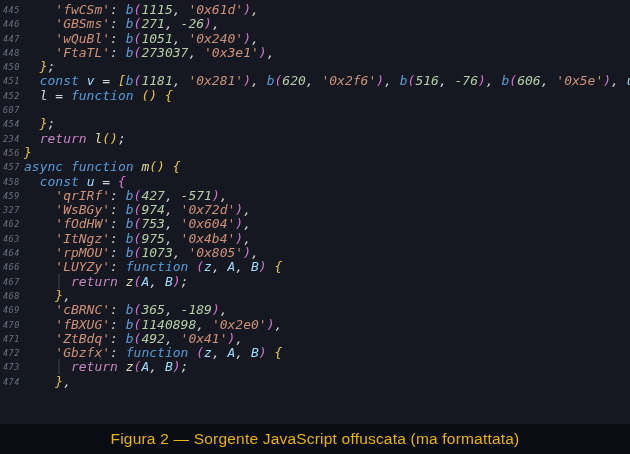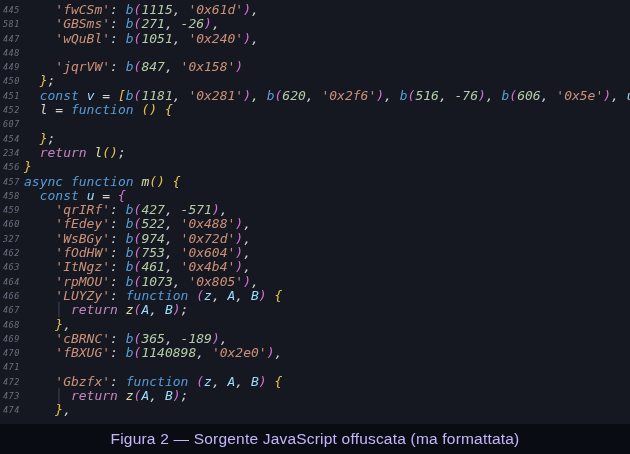--- a/index.html
+++ b/index.html
@@ -50,55 +50,53 @@
   .tk-i{color:#3e4451}   
   .caption-bar{
     position:absolute;left:0;right:0;bottom:0;
     height:30px;
     background:#0a0c13;
     display:flex;align-items:center;justify-content:center;
   }
   .caption-text{
     font-family:"Liberation Sans","DejaVu Sans",sans-serif;
     font-size:15.5px;
-    color:#c4b5fd;
+    color:#eab308;
     letter-spacing:0.2px;
   }
 </style>
 </head>
 <body>
 
 <div class="screen">
   <div class="code-area" id="code-area">
       <div class="line"><span class="ln">445</span><span class="code"><span class="tk-d">    </span><span class="tk-s">'fwCSm'</span><span class="tk-d">: </span><span class="tk-b">b</span><span class="tk-m">(</span><span class="tk-n">1115</span><span class="tk-d">, </span><span class="tk-s">'0x61d'</span><span class="tk-m">)</span><span class="tk-d">,</span></span></div>
-      <div class="line"><span class="ln">581</span><span class="code"><span class="tk-d">    </span><span class="tk-s">'GBSms'</span><span class="tk-d">: </span><span class="tk-b">b</span><span class="tk-m">(</span><span class="tk-n">271</span><span class="tk-d">, </span><span class="tk-n">-26</span><span class="tk-m">)</span><span class="tk-d">,</span></span></div>
+      <div class="line"><span class="ln">446</span><span class="code"><span class="tk-d">    </span><span class="tk-s">'GBSms'</span><span class="tk-d">: </span><span class="tk-b">b</span><span class="tk-m">(</span><span class="tk-n">271</span><span class="tk-d">, </span><span class="tk-n">-26</span><span class="tk-m">)</span><span class="tk-d">,</span></span></div>
       <div class="line"><span class="ln">447</span><span class="code"><span class="tk-d">    </span><span class="tk-s">'wQuBl'</span><span class="tk-d">: </span><span class="tk-b">b</span><span class="tk-m">(</span><span class="tk-n">1051</span><span class="tk-d">, </span><span class="tk-s">'0x240'</span><span class="tk-m">)</span><span class="tk-d">,</span></span></div>
-      <div class="line"><span class="ln">448</span></div>
-      <div class="line"><span class="ln">449</span><span class="code"><span class="tk-d">    </span><span class="tk-s">'jqrVW'</span><span class="tk-d">: </span><span class="tk-b">b</span><span class="tk-m">(</span><span class="tk-n">847</span><span class="tk-d">, </span><span class="tk-s">'0x158'</span><span class="tk-m">)</span></span></div>
+      <div class="line"><span class="ln">448</span><span class="code"><span class="tk-d">    </span><span class="tk-s">'FtaTL'</span><span class="tk-d">: </span><span class="tk-b">b</span><span class="tk-m">(</span><span class="tk-n">273037</span><span class="tk-d">, </span><span class="tk-s">'0x3e1'</span><span class="tk-m">)</span><span class="tk-d">,</span></span></div>
       <div class="line"><span class="ln">450</span><span class="code"><span class="tk-d">  </span><span class="tk-g">}</span><span class="tk-d">;</span></span></div>
       <div class="line"><span class="ln">451</span><span class="code"><span class="tk-d">  </span><span class="tk-k">const</span><span class="tk-d"> </span><span class="tk-v">v</span><span class="tk-d"> = </span><span class="tk-g">[</span><span class="tk-b">b</span><span class="tk-m">(</span><span class="tk-n">1181</span><span class="tk-d">, </span><span class="tk-s">'0x281'</span><span class="tk-m">)</span><span class="tk-d">, </span><span class="tk-b">b</span><span class="tk-m">(</span><span class="tk-n">620</span><span class="tk-d">, </span><span class="tk-s">'0x2f6'</span><span class="tk-m">)</span><span class="tk-d">, </span><span class="tk-b">b</span><span class="tk-m">(</span><span class="tk-n">516</span><span class="tk-d">, </span><span class="tk-n">-76</span><span class="tk-m">)</span><span class="tk-d">, </span><span class="tk-b">b</span><span class="tk-m">(</span><span class="tk-n">606</span><span class="tk-d">, </span><span class="tk-s">'0x5e'</span><span class="tk-m">)</span><span class="tk-d">, </span><span class="tk-v">u</span><span class="tk-g">[</span><span class="tk-b">b</span><span class="tk-m">(</span><span class="tk-n">1030</span><span class="tk-d">, </span><span class="tk-s">'0x43'</span><span class="tk-m">)</span></span></div>
       <div class="line"><span class="ln">452</span><span class="code"><span class="tk-d">  </span><span class="tk-d">l</span><span class="tk-d"> = </span><span class="tk-k">function</span><span class="tk-d"> </span><span class="tk-g">(</span><span class="tk-g">)</span><span class="tk-d"> </span><span class="tk-g">{</span></span></div>
       <div class="line"><span class="ln">607</span></div>
       <div class="line"><span class="ln">454</span><span class="code"><span class="tk-d">  </span><span class="tk-g">}</span><span class="tk-d">;</span></span></div>
       <div class="line"><span class="ln">234</span><span class="code"><span class="tk-d">  </span><span class="tk-c">return</span><span class="tk-d"> </span><span class="tk-f">l</span><span class="tk-g">(</span><span class="tk-g">)</span><span class="tk-d">;</span></span></div>
       <div class="line"><span class="ln">456</span><span class="code"><span class="tk-g">}</span></span></div>
       <div class="line"><span class="ln">457</span><span class="code"><span class="tk-k">async</span><span class="tk-d"> </span><span class="tk-k">function</span><span class="tk-d"> </span><span class="tk-f">m</span><span class="tk-g">(</span><span class="tk-g">)</span><span class="tk-d"> </span><span class="tk-g">{</span></span></div>
       <div class="line"><span class="ln">458</span><span class="code"><span class="tk-d">  </span><span class="tk-k">const</span><span class="tk-d"> </span><span class="tk-v">u</span><span class="tk-d"> = </span><span class="tk-m">{</span></span></div>
       <div class="line"><span class="ln">459</span><span class="code"><span class="tk-d">    </span><span class="tk-s">'qrIRf'</span><span class="tk-d">: </span><span class="tk-b">b</span><span class="tk-m">(</span><span class="tk-n">427</span><span class="tk-d">, </span><span class="tk-n">-571</span><span class="tk-m">)</span><span class="tk-d">,</span></span></div>
-      <div class="line"><span class="ln">460</span><span class="code"><span class="tk-d">    </span><span class="tk-s">'fEdey'</span><span class="tk-d">: </span><span class="tk-b">b</span><span class="tk-m">(</span><span class="tk-n">522</span><span class="tk-d">, </span><span class="tk-s">'0x488'</span><span class="tk-m">)</span><span class="tk-d">,</span></span></div>
       <div class="line"><span class="ln">327</span><span class="code"><span class="tk-d">    </span><span class="tk-s">'WsBGy'</span><span class="tk-d">: </span><span class="tk-b">b</span><span class="tk-m">(</span><span class="tk-n">974</span><span class="tk-d">, </span><span class="tk-s">'0x72d'</span><span class="tk-m">)</span><span class="tk-d">,</span></span></div>
       <div class="line"><span class="ln">462</span><span class="code"><span class="tk-d">    </span><span class="tk-s">'fOdHW'</span><span class="tk-d">: </span><span class="tk-b">b</span><span class="tk-m">(</span><span class="tk-n">753</span><span class="tk-d">, </span><span class="tk-s">'0x604'</span><span class="tk-m">)</span><span class="tk-d">,</span></span></div>
-      <div class="line"><span class="ln">463</span><span class="code"><span class="tk-d">    </span><span class="tk-s">'ItNgz'</span><span class="tk-d">: </span><span class="tk-b">b</span><span class="tk-m">(</span><span class="tk-n">461</span><span class="tk-d">, </span><span class="tk-s">'0x4b4'</span><span class="tk-m">)</span><span class="tk-d">,</span></span></div>
+      <div class="line"><span class="ln">463</span><span class="code"><span class="tk-d">    </span><span class="tk-s">'ItNgz'</span><span class="tk-d">: </span><span class="tk-b">b</span><span class="tk-m">(</span><span class="tk-n">975</span><span class="tk-d">, </span><span class="tk-s">'0x4b4'</span><span class="tk-m">)</span><span class="tk-d">,</span></span></div>
       <div class="line"><span class="ln">464</span><span class="code"><span class="tk-d">    </span><span class="tk-s">'rpMOU'</span><span class="tk-d">: </span><span class="tk-b">b</span><span class="tk-m">(</span><span class="tk-n">1073</span><span class="tk-d">, </span><span class="tk-s">'0x805'</span><span class="tk-m">)</span><span class="tk-d">,</span></span></div>
       <div class="line"><span class="ln">466</span><span class="code"><span class="tk-d">    </span><span class="tk-s">'LUYZy'</span><span class="tk-d">: </span><span class="tk-k">function</span><span class="tk-d"> </span><span class="tk-m">(</span><span class="tk-v">z</span><span class="tk-d">, </span><span class="tk-v">A</span><span class="tk-d">, </span><span class="tk-v">B</span><span class="tk-m">)</span><span class="tk-d"> </span><span class="tk-g">{</span></span></div>
       <div class="line"><span class="ln">467</span><span class="code"><span class="tk-d">    </span><span class="tk-i">│</span><span class="tk-d"> </span><span class="tk-c">return</span><span class="tk-d"> </span><span class="tk-f">z</span><span class="tk-m">(</span><span class="tk-v">A</span><span class="tk-d">, </span><span class="tk-v">B</span><span class="tk-m">)</span><span class="tk-d">;</span></span></div>
       <div class="line"><span class="ln">468</span><span class="code"><span class="tk-d">    </span><span class="tk-g">}</span><span class="tk-d">,</span></span></div>
       <div class="line"><span class="ln">469</span><span class="code"><span class="tk-d">    </span><span class="tk-s">'cBRNC'</span><span class="tk-d">: </span><span class="tk-b">b</span><span class="tk-m">(</span><span class="tk-n">365</span><span class="tk-d">, </span><span class="tk-n">-189</span><span class="tk-m">)</span><span class="tk-d">,</span></span></div>
       <div class="line"><span class="ln">470</span><span class="code"><span class="tk-d">    </span><span class="tk-s">'fBXUG'</span><span class="tk-d">: </span><span class="tk-b">b</span><span class="tk-m">(</span><span class="tk-n">1140898</span><span class="tk-d">, </span><span class="tk-s">'0x2e0'</span><span class="tk-m">)</span><span class="tk-d">,</span></span></div>
-      <div class="line"><span class="ln">471</span></div>
+      <div class="line"><span class="ln">471</span><span class="code"><span class="tk-d">    </span><span class="tk-s">'ZtBdq'</span><span class="tk-d">: </span><span class="tk-b">b</span><span class="tk-m">(</span><span class="tk-n">492</span><span class="tk-d">, </span><span class="tk-s">'0x41'</span><span class="tk-m">)</span><span class="tk-d">,</span></span></div>
       <div class="line"><span class="ln">472</span><span class="code"><span class="tk-d">    </span><span class="tk-s">'Gbzfx'</span><span class="tk-d">: </span><span class="tk-k">function</span><span class="tk-d"> </span><span class="tk-m">(</span><span class="tk-v">z</span><span class="tk-d">, </span><span class="tk-v">A</span><span class="tk-d">, </span><span class="tk-v">B</span><span class="tk-m">)</span><span class="tk-d"> </span><span class="tk-g">{</span></span></div>
       <div class="line"><span class="ln">473</span><span class="code"><span class="tk-d">    </span><span class="tk-i">│</span><span class="tk-d"> </span><span class="tk-c">return</span><span class="tk-d"> </span><span class="tk-f">z</span><span class="tk-m">(</span><span class="tk-v">A</span><span class="tk-d">, </span><span class="tk-v">B</span><span class="tk-m">)</span><span class="tk-d">;</span></span></div>
       <div class="line"><span class="ln">474</span><span class="code"><span class="tk-d">    </span><span class="tk-g">}</span><span class="tk-d">,</span></span></div>
     </div>
   <div class="caption-bar">
     <span class="caption-text">Figura 2 — Sorgente JavaScript offuscata (ma formattata)</span>
   </div>
 </div>
 
 </body></html>

